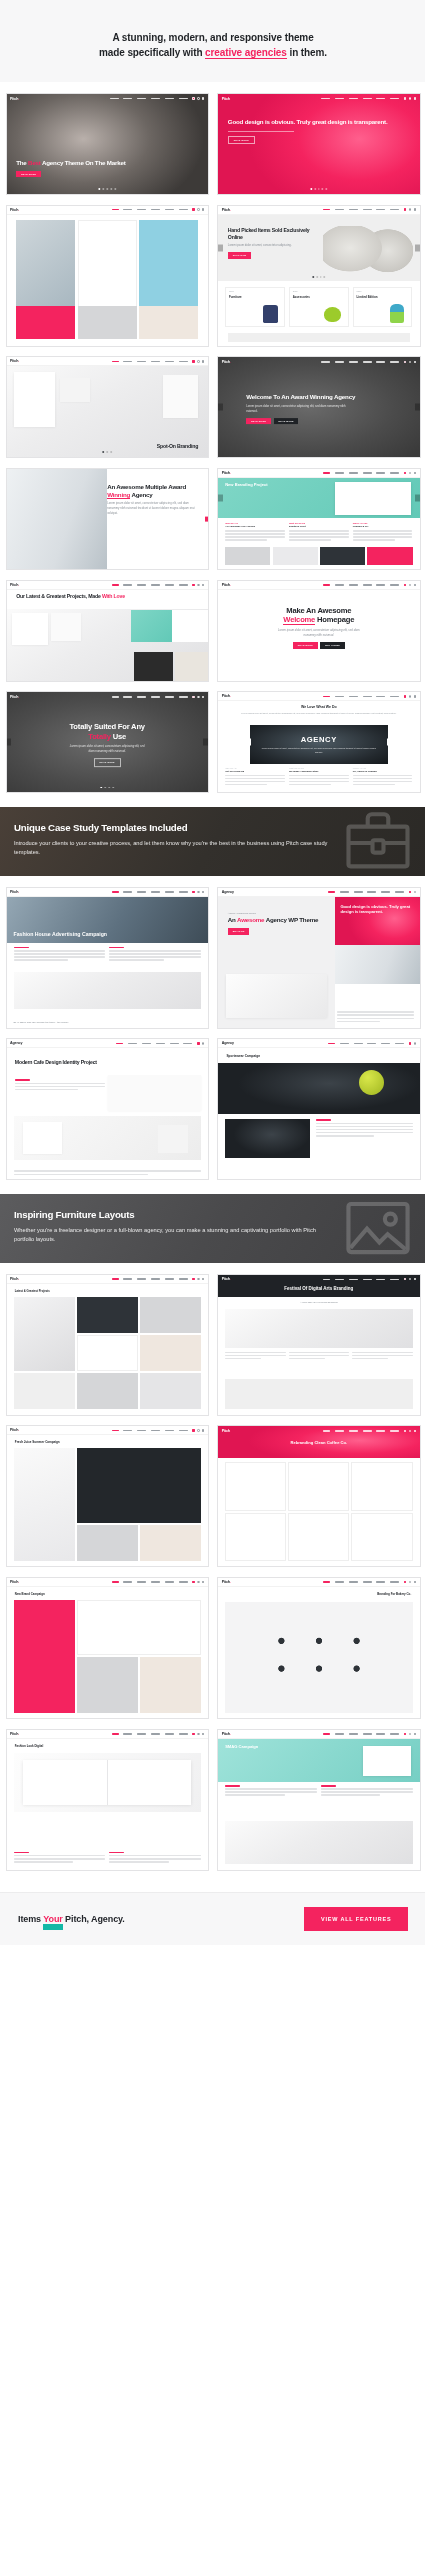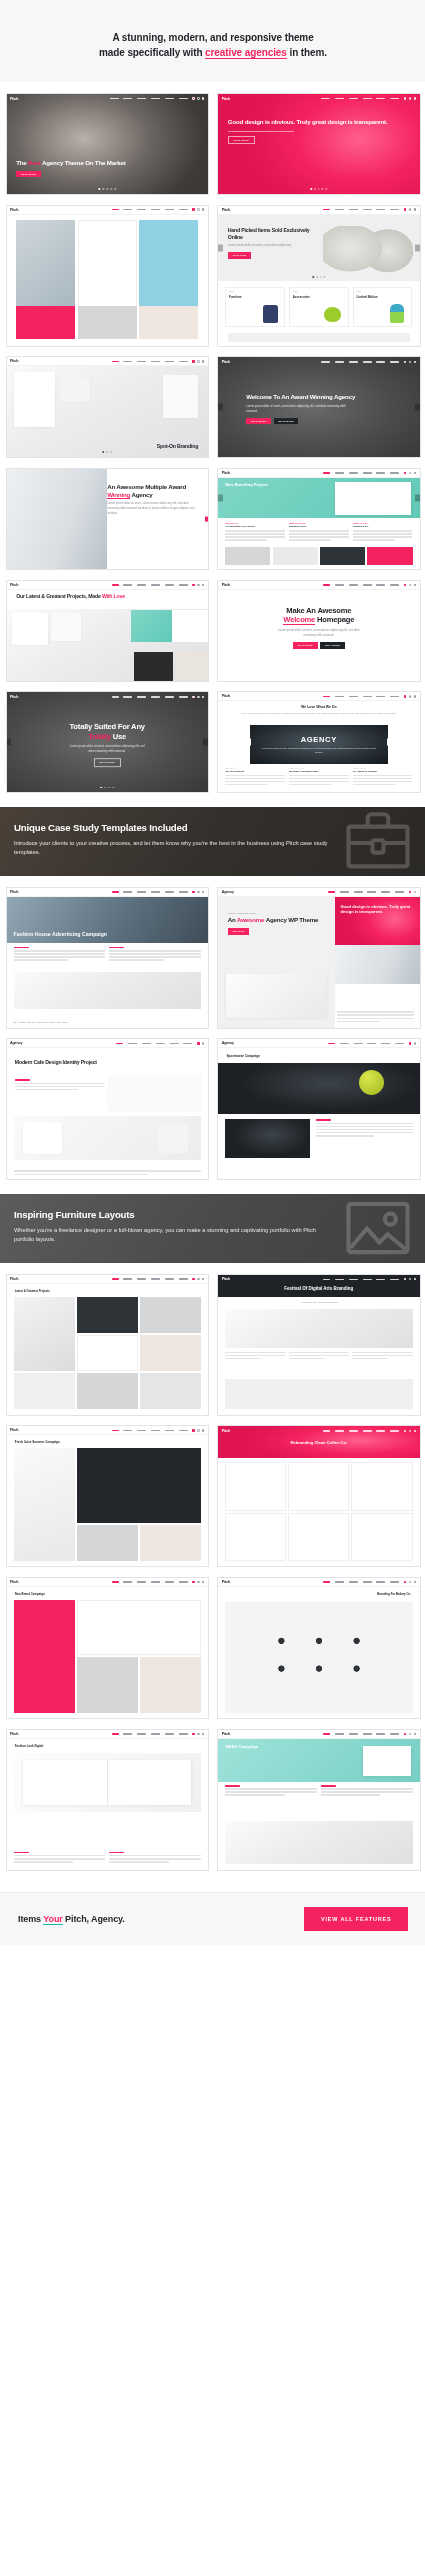--- a/index.html
+++ b/index.html
@@ -204,21 +204,21 @@
   }
 
   
   .cta {
     background: #f7f7f8;
     border-top: 0.7px solid #ececed;
     padding: 14px 18px;
     display: flex; align-items: center; justify-content: space-between;
   }
   .cta h3 { font-size: 9px; font-weight: bold; letter-spacing: -0.1px; }
-  .cta h3 em { font-style: normal; color: #f4235f; border-bottom: 1px solid #14b8a6; }
+  .cta h3 em { font-style: normal; color: #f4235f; border-bottom: 6px solid #14b8a6; }
   .cta-btn {
     background: #f4235f; color: #fff; border: none;
     font-family: "Liberation Sans", sans-serif;
     font-size: 5.5px; font-weight: bold; letter-spacing: 0.8px;
     padding: 9px 16.6px; cursor: pointer; text-transform: uppercase;
   }
   .spacer { height: 7px; background:#fff; }
 </style>
 </head>
 <body>

